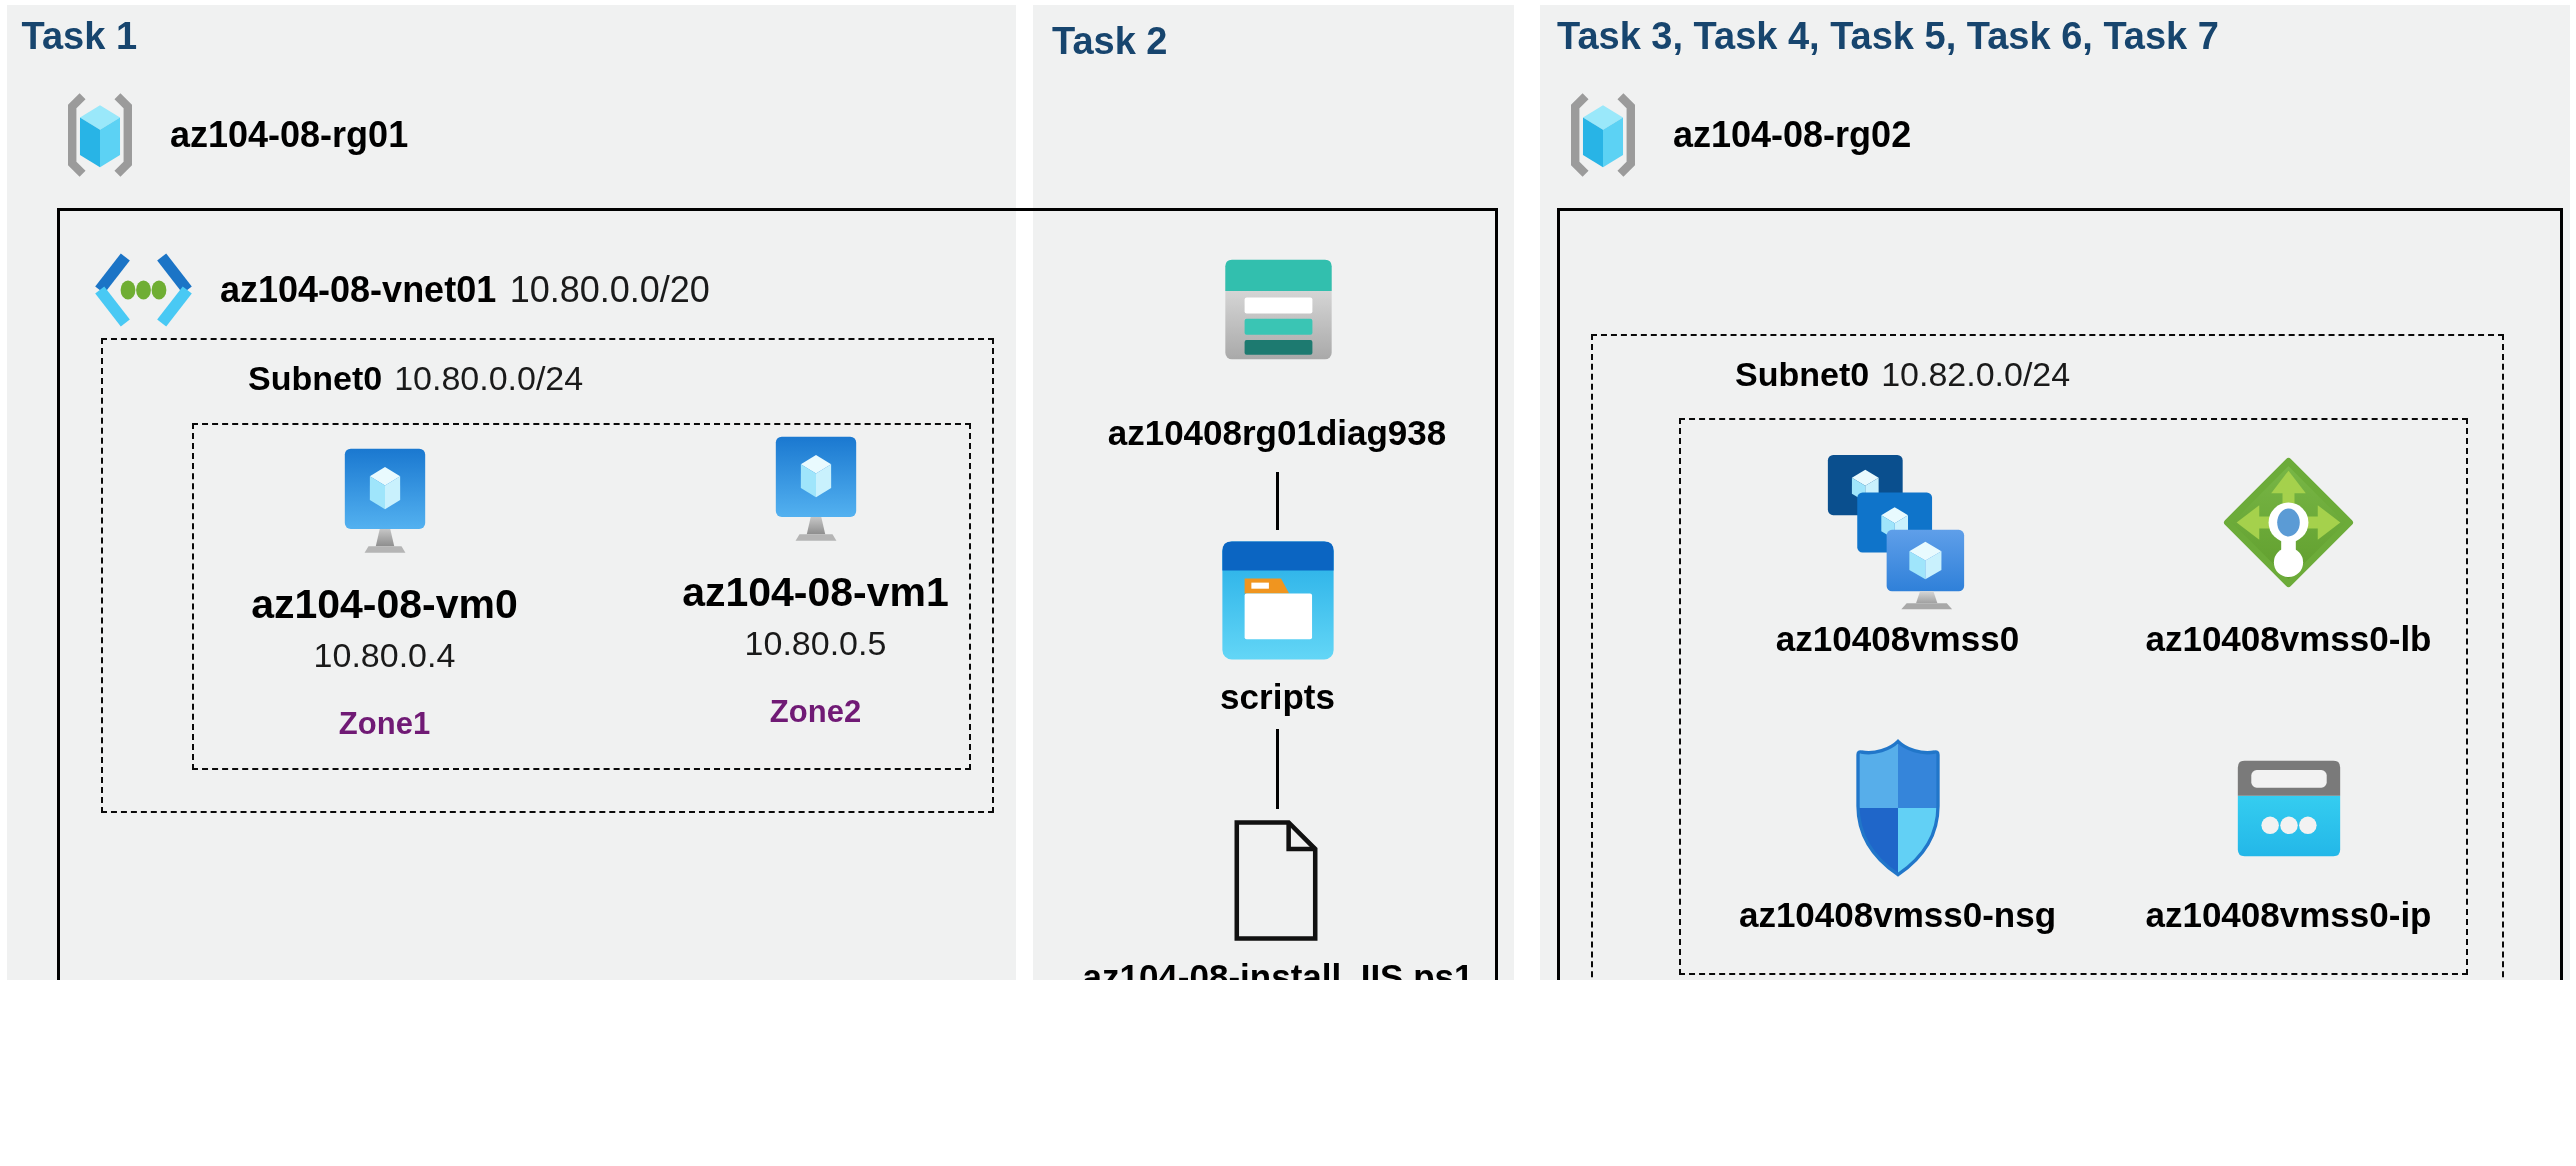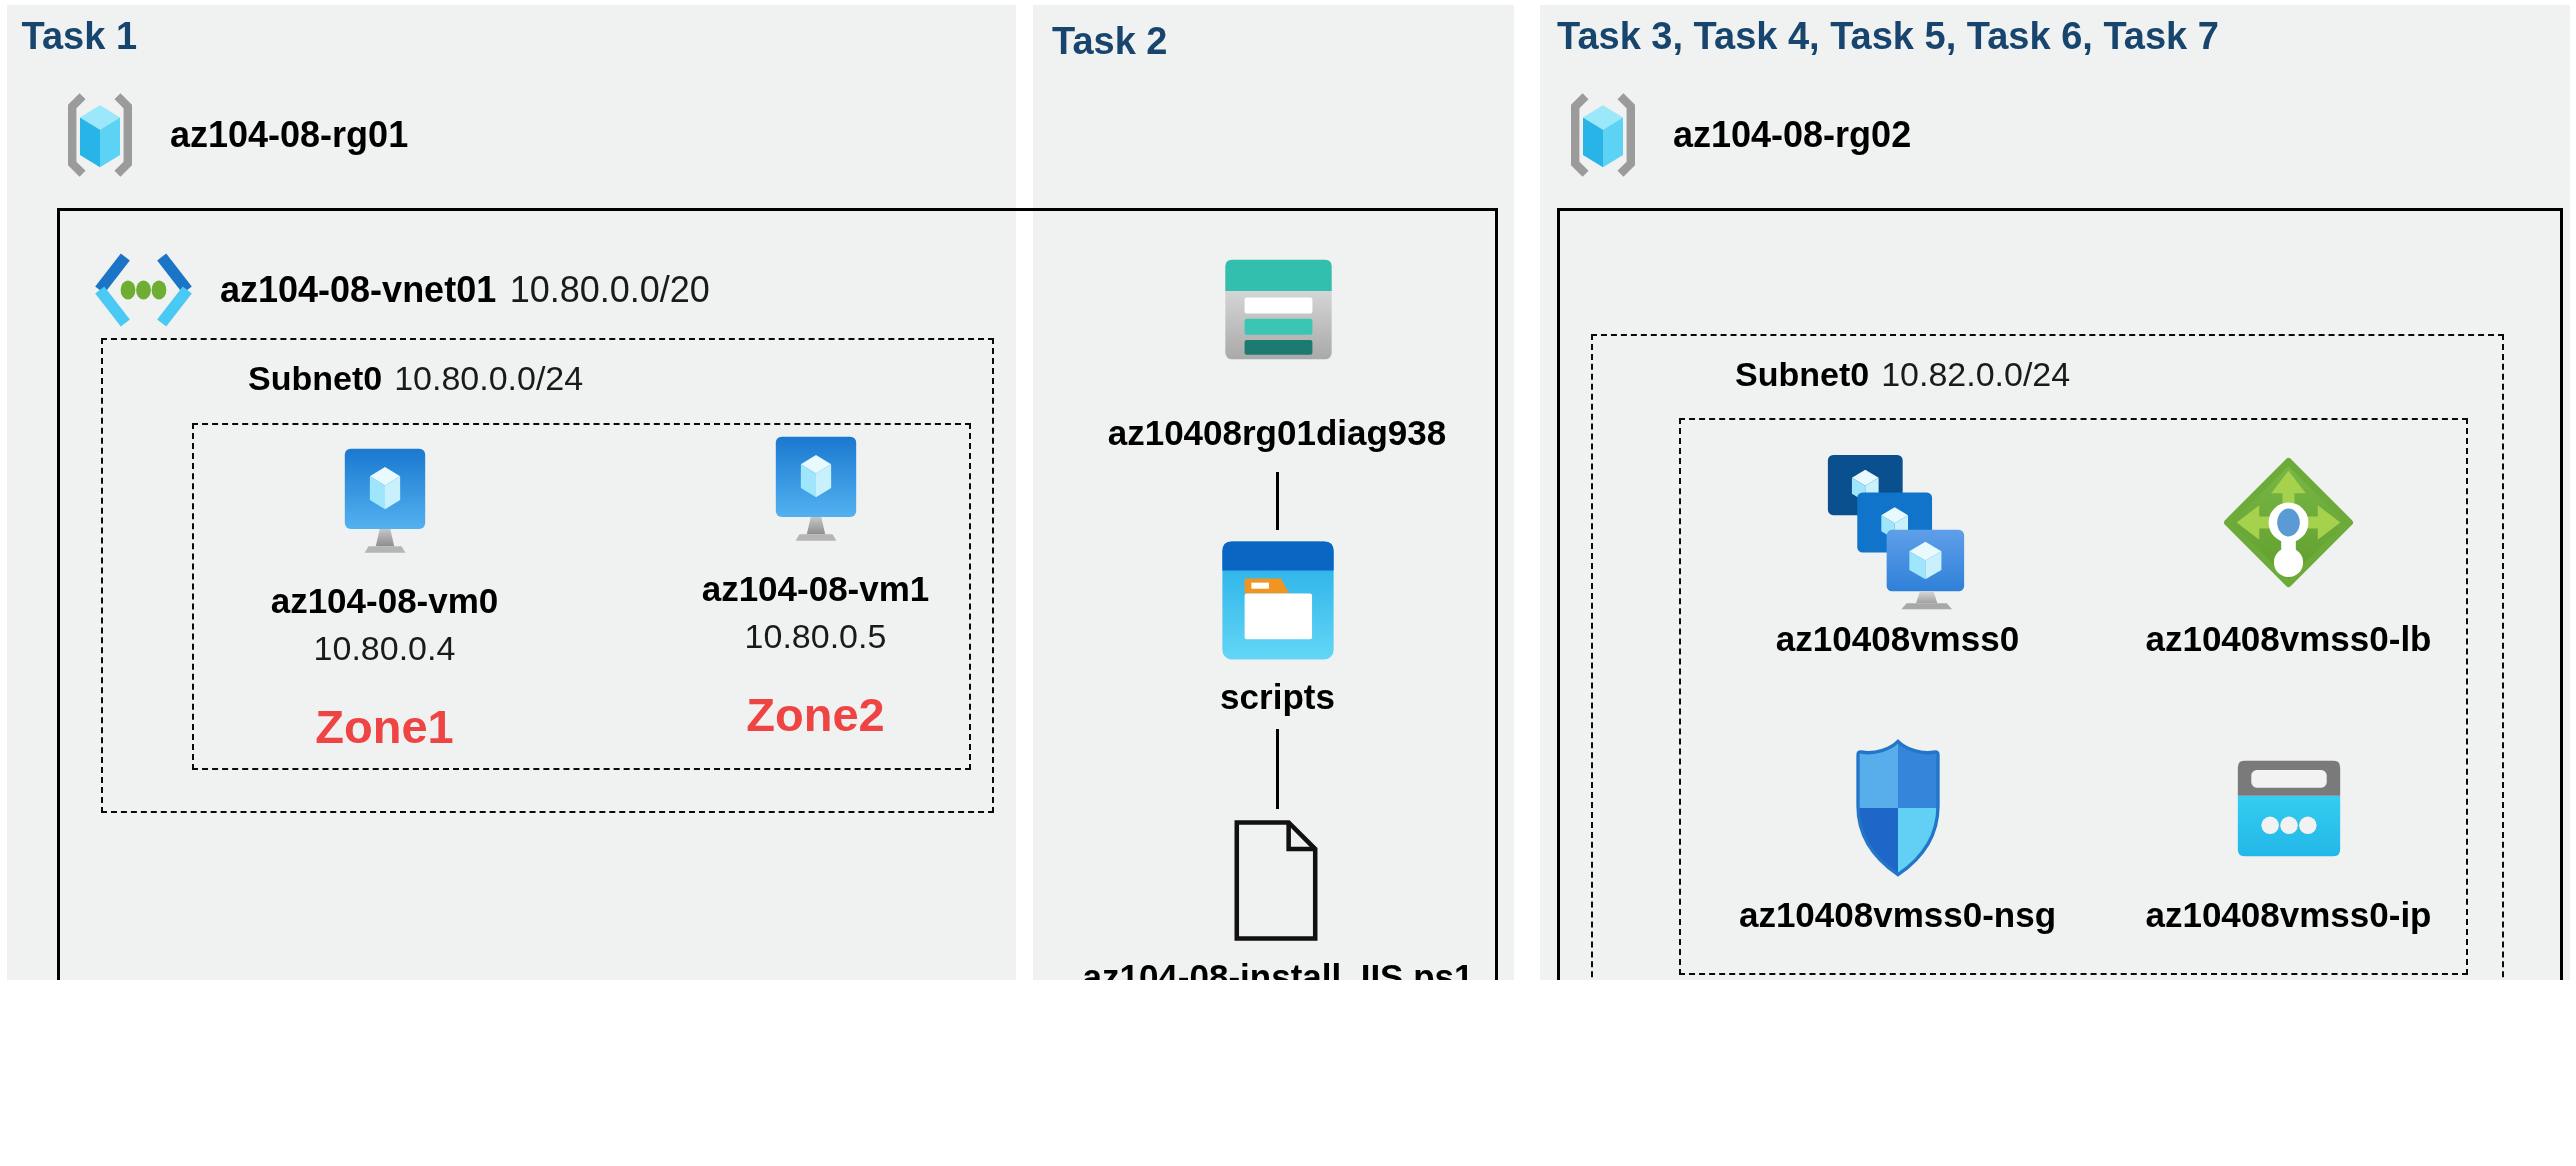--- a/index.html
+++ b/index.html
@@ -33,23 +33,23 @@
   #sub1 .subnet-label{left:101px;}
   #sub2 .subnet-label{left:98px;}
   .subnet-label .nm{font-size:34px;margin-left:44px;}
   .subnet-label .cidr{font-size:34px;margin-left:12px;}
   .inner-box{position:absolute;border:2.7px dashed #0a0a0a;box-sizing:border-box;}
   #in1{left:192px;top:423px;width:779px;height:347px;}
   #in2{left:1679px;top:418px;width:789px;height:557px;}
   .vm-col{position:absolute;width:283px;display:flex;flex-direction:column;align-items:center;}
   #vmc0{left:243px;top:446px;}
   #vmc1{left:674px;top:434px;}
-  .vm-name{margin-top:23px;font-size:35px;font-weight:700;color:#000;white-space:nowrap;}
+  .vm-name{margin-top:23px;font-size:41px;font-weight:700;color:#000;white-space:nowrap;}
   .vm-ip{margin-top:8px;font-size:34px;font-weight:400;color:#1a1a1a;white-space:nowrap;}
-  .vm-zone{margin-top:31px;font-size:47px;font-weight:700;color:#ef4444;white-space:nowrap;}
+  .vm-zone{margin-top:31px;font-size:31px;font-weight:700;color:#701a75;white-space:nowrap;}
   .node-label{position:absolute;text-align:center;font-size:35px;font-weight:700;color:#000;white-space:nowrap;}
   .icon-abs{position:absolute;}
   #storage-ic{left:1222px;top:256px;}
   #lbl-storage{left:1048px;top:413px;width:458px;}
   #line1{left:1276px;top:472px;height:58px;}
   #scripts-ic{left:1219px;top:538px;}
   #lbl-scripts{left:1146px;top:677px;width:263px;}
   #line2{left:1276px;top:729px;height:80px;}
   #file-ic{left:1229px;top:817px;}
   #lbl-file{left:1042px;top:957px;width:472px;}

